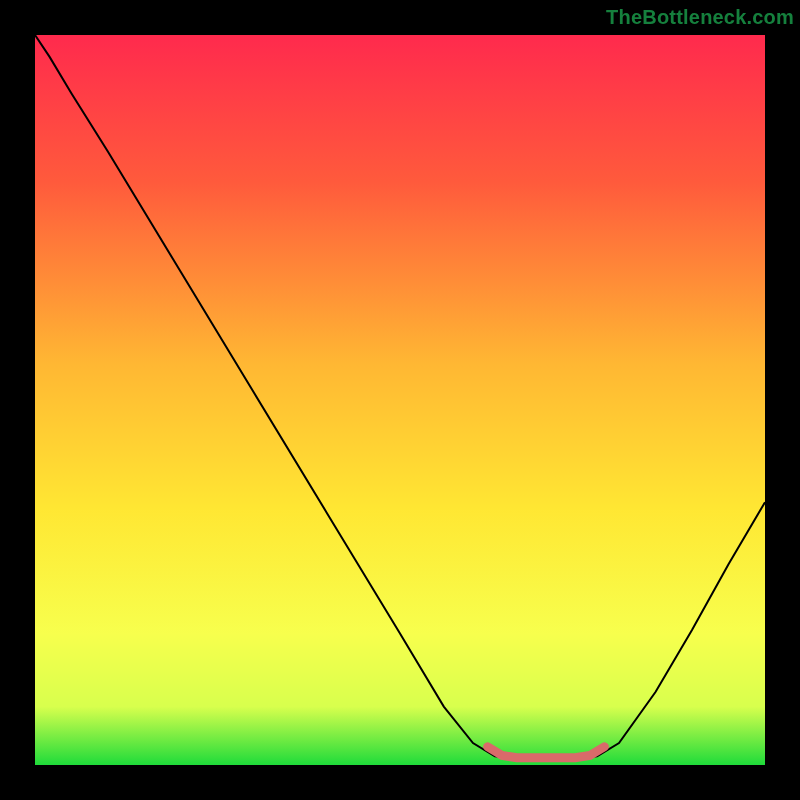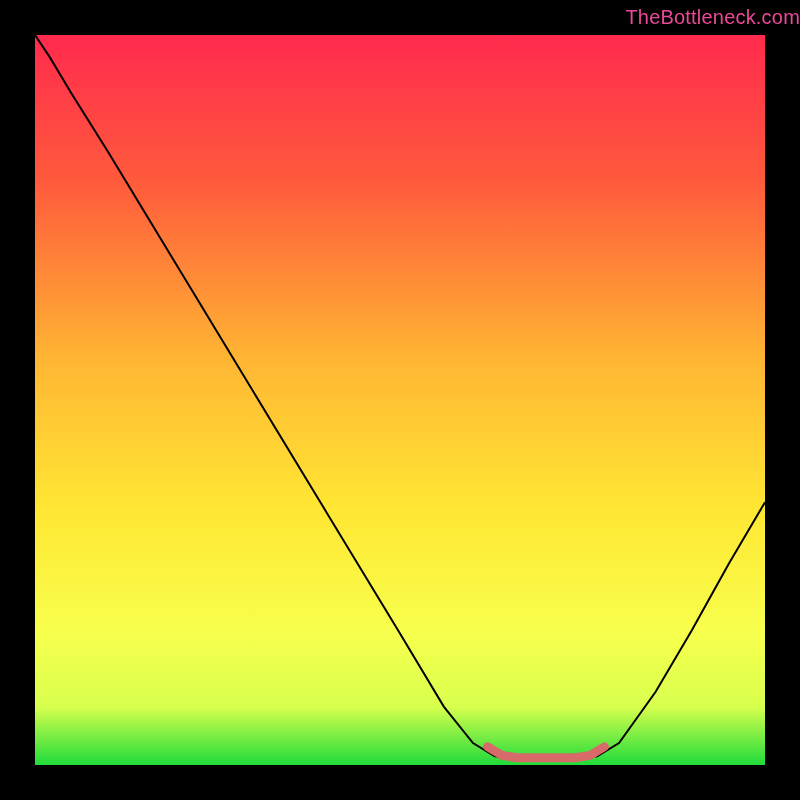--- a/index.html
+++ b/index.html
@@ -12,24 +12,24 @@
   }
   .frame {
     position: relative;
     width: 800px;
     height: 800px;
     background: #000;
   }
   .watermark {
     position: absolute;
     top: 6px;
-    right: 0;
-    color: #ec4899;
+    right: 6px;
+    color: #15803d;
     font-size: 20px;
-    font-weight: 400;
+    font-weight: 700;
     letter-spacing: 0.2px;
     z-index: 50;
   }
   .plot-area {
     position: absolute;
     left: 35px;
     top: 35px;
     width: 730px;
     height: 730px;
     overflow: hidden;

